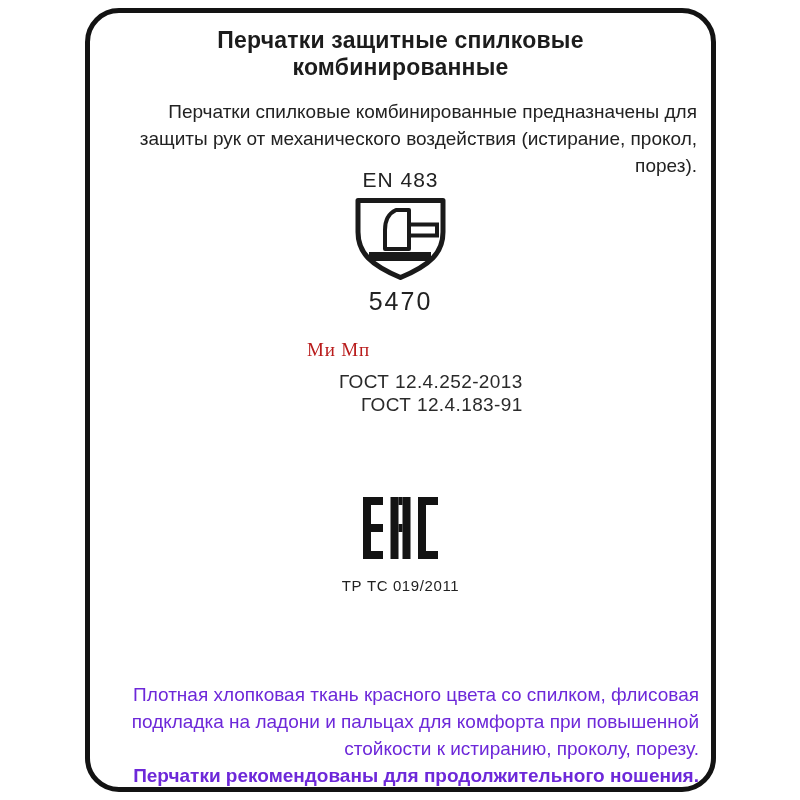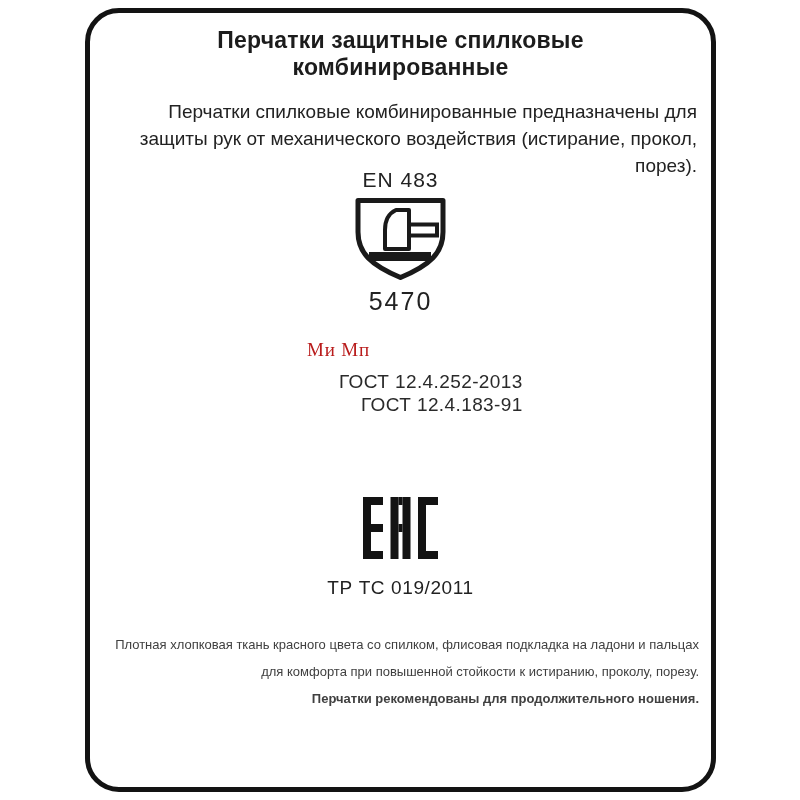--- a/index.html
+++ b/index.html
@@ -84,31 +84,31 @@
     color: #2a2a2a;
     margin-left: 26px;
   }
   .eac-wrap {
     top: 484px;
     left: 0; right: 0;
     text-align: center;
   }
   .trtc {
     top: 564px;
-    font-size: 19px;
+    font-size: 15px;
     letter-spacing: 0.6px;
     color: #222222;
   }
   .description {
-    top: 618px;
+    top: 668px;
     left: 18px;
     right: 12px;
-    font-size: 13px;
+    font-size: 19px;
     line-height: 27px;
-    color: #404040;
+    color: #6d28d9;
   }
   .description .line2 { margin-top: 0; font-weight: bold; }
 </style>
 </head>
 <body>
 
 <div class="stage">
   <div class="card">
 
     <div class="abs center title">Перчатки защитные спилковые

